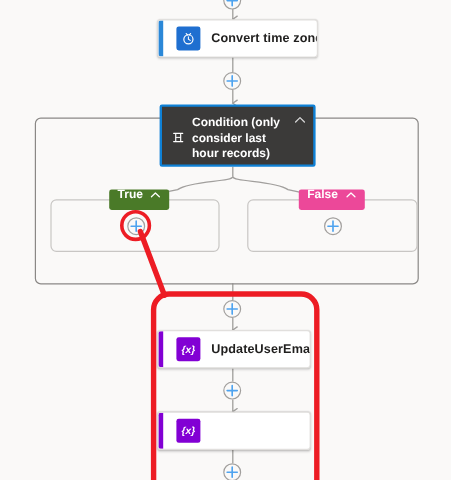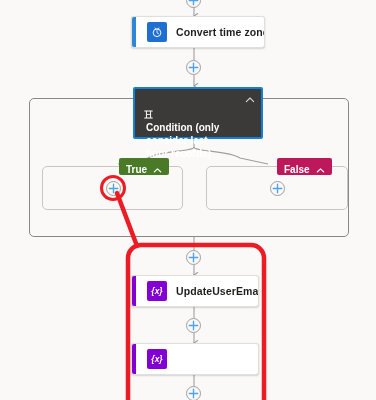--- a/index.html
+++ b/index.html
@@ -42,21 +42,20 @@
   
   .cond{
     position:absolute;
     background:#3b3a39;
     border:2px solid #0f81d6;
     border-radius:2px;
     z-index:12;
     box-sizing:border-box;
     display:flex;align-items:flex-start;
     padding:7px 8px 7px 6px;
-    flex-direction:column;
   }
   .cond-icon{
     width:14px;height:14px;flex:0 0 14px;margin-top:11px;
     display:flex;align-items:center;justify-content:center;color:#fff;
   }
   .cond-text{
     font-size:10px;font-weight:700;color:#ffffff;line-height:13px;
     margin-left:5px;width:82px;
   }
   .cond-chevron{
@@ -79,29 +78,28 @@
     border-radius:5px;
     background:transparent;
     box-sizing:border-box;
     z-index:3;
   }
 
   
   .pill{
     position:absolute;
     height:17px;
-    display:flex;align-items:flex-end;gap:6px;
+    display:flex;align-items:flex-start;gap:6px;
     padding:0 7px;
     border-radius:2px;
     color:#ffffff;
     font-size:10px;font-weight:700;
     z-index:14;
     box-sizing:border-box;
     line-height:1;
-    margin-left:28px;
   }
   .pill .pchev{width:9px;height:9px;display:block;}
 
   
   .plus{
     position:absolute;
     width:15px;height:15px;border-radius:50%;
     background:#faf9f8;
     border:1px solid #a19f9d;
     box-sizing:border-box;
@@ -189,21 +187,21 @@
     </svg>
   </div>
 
   <div class="pill" style="left:91px;top:158px;background:#4a7a28;">
     <span>True</span>
     <svg class="pchev" viewBox="0 0 12 12" aria-hidden="true">
       <path d="M1.6,8 L6,3.8 L10.4,8" fill="none" stroke="#ffffff" stroke-width="1.4" stroke-linecap="round" stroke-linejoin="round"></path>
     </svg>
   </div>
 
-  <div class="pill" style="left:249px;top:158px;background:#be185d;">
+  <div class="pill" style="left:249px;top:158px;background:#ec4899;">
     <span>False</span>
     <svg class="pchev" viewBox="0 0 12 12" aria-hidden="true">
       <path d="M1.6,8 L6,3.8 L10.4,8" fill="none" stroke="#ffffff" stroke-width="1.4" stroke-linecap="round" stroke-linejoin="round"></path>
     </svg>
   </div>
 
   <div class="card" style="left:131px;top:275px;width:128px;height:32px;">
     <div class="accent" style="background:#8200d4;"></div>
     <div class="card-inner">
       <div class="node-icon" style="background:#8200d4;">

